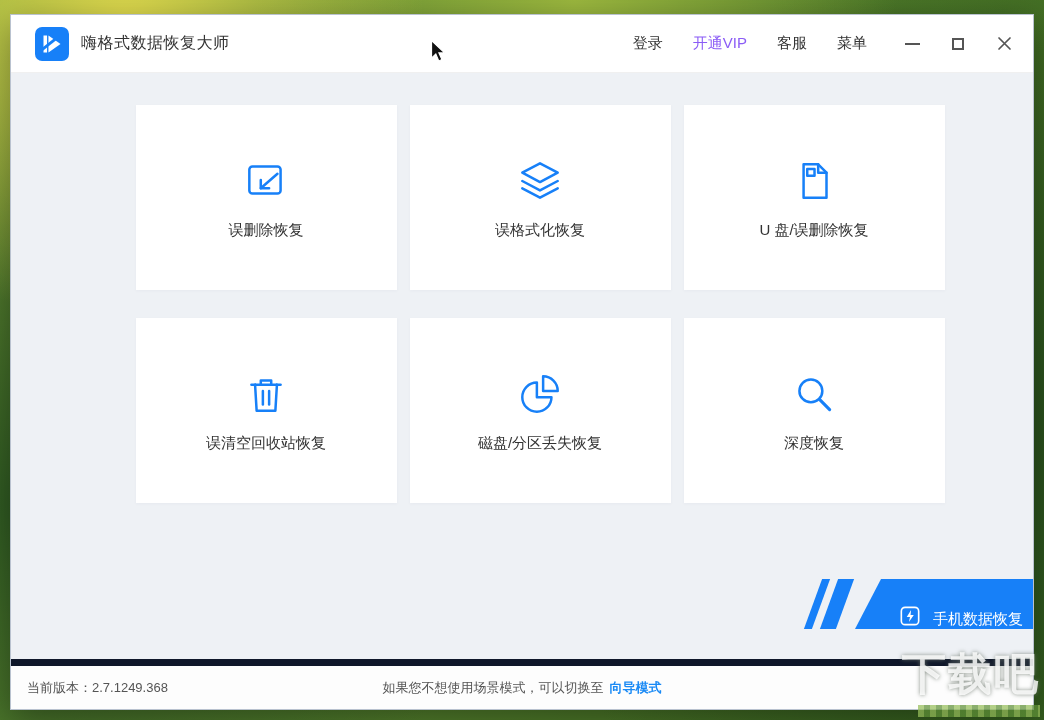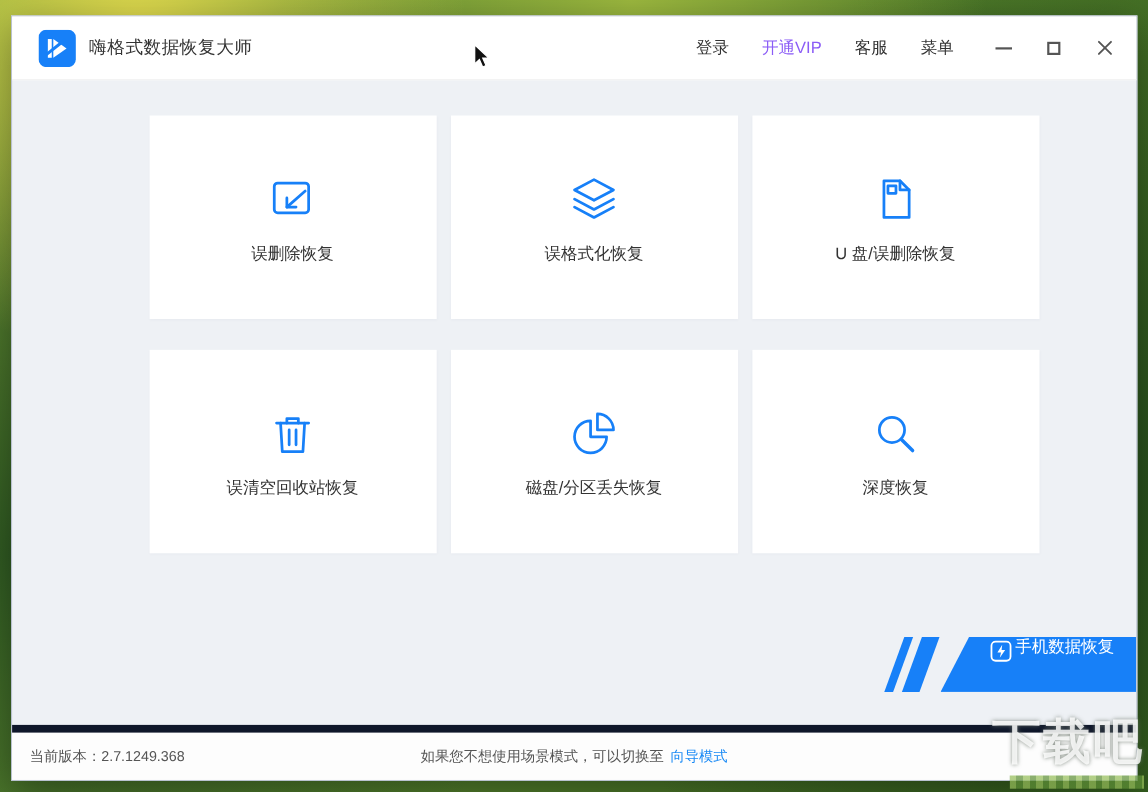--- a/index.html
+++ b/index.html
@@ -50,36 +50,36 @@
     box-shadow:0 1px 3px rgba(40,60,90,.04);
   }
   .card-icon svg { display:block; }
   .card-label { margin-top:15px; font-size:15px; color:#333; }
 
   
   .mobile-btn {
     position:absolute; right:0; top:506px; width:178px; height:50px;
     background:#1780f8; color:#fff;
     clip-path:polygon(26px 0, 100% 0, 100% 100%, 0 100%);
-    display:flex; align-items:flex-start; padding-left:42px; 
+    display:flex; align-items:flex-end; padding-left:42px; gap:10px;
     cursor:pointer; font-size:15px;
   }
   .stripe { position:absolute; top:506px; height:50px; background:#1780f8; transform:skewX(-20deg); }
   .stripe-a { right:188px; width:16px; }
   .stripe-b { right:212px; width:8px; }
 
   
   .footer {
     position:absolute; left:0; bottom:0; width:100%; height:50px;
     background:#fdfdfd; border-top:7px solid #0f172a;
     display:flex; align-items:center; font-size:13px; color:#555;
   }
   .version { position:absolute; left:16px; }
   .hint { position:absolute; left:50%; transform:translateX(-50%); white-space:nowrap; }
-  .hint a { color:#1a8af5; text-decoration:none; margin-left:6px; cursor:pointer; }
+  .hint a { color:#1a8af5; text-decoration:none; margin-left:6px; cursor:pointer;font-weight:bold; }
 
   
   .watermark {
     position:absolute; right:4px; bottom:16px; z-index:20;
     font-size:44px; font-weight:700; color:rgba(255,255,255,.82);
     text-shadow:0 0 4px rgba(110,120,110,.8); letter-spacing:2px;
     pointer-events:none;
   }
   .watermark-strip {
     position:absolute; right:4px; bottom:3px; z-index:20; width:122px; height:12px;

